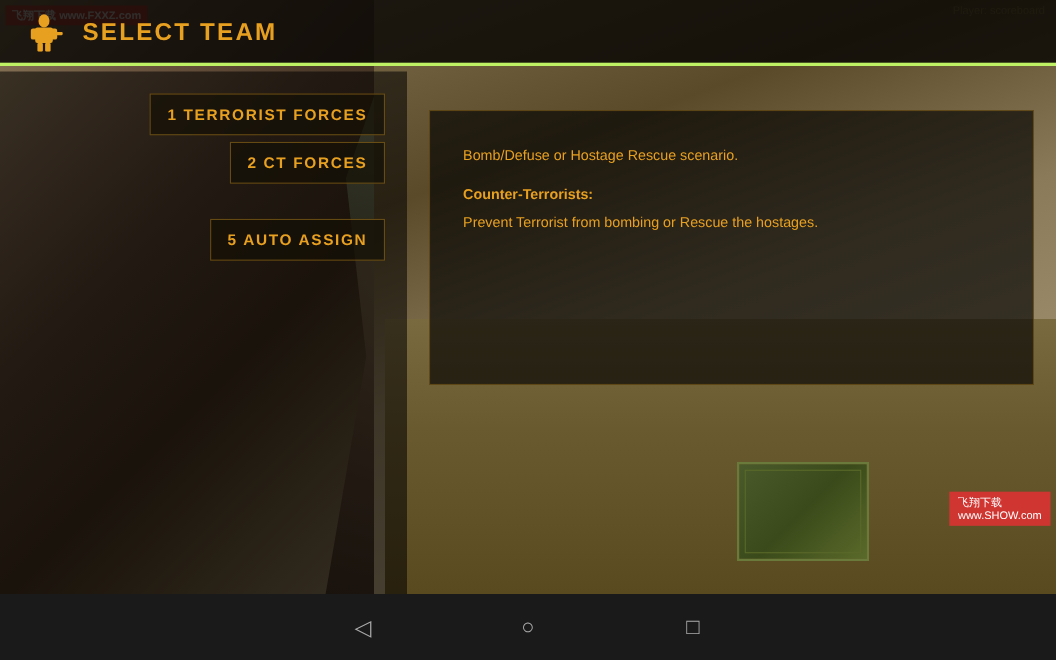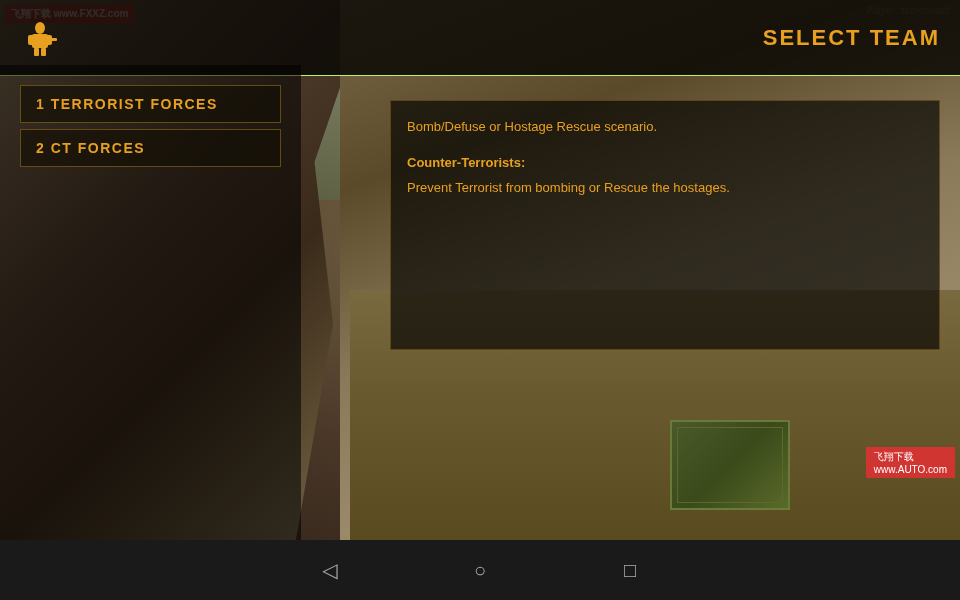--- a/index.html
+++ b/index.html
@@ -89,28 +89,27 @@
       inset: 5px;
       border: 1px solid #5a6a2a;
     }
 
     
     #top-bar {
       position: absolute;
       top: 0;
       left: 0;
       right: 0;
-      height: 76px;
+      height: 60px;
       background: rgba(10, 8, 5, 0.85);
-      border-bottom: 1px solid #bef264;
+      border-bottom: 3px solid #bef264;
       display: flex;
       align-items: center;
       padding: 0 20px;
       gap: 15px;
-      justify-content: space-between;
     }
 
     .player-icon {
       width: 40px;
       height: 40px;
       display: flex;
       align-items: center;
       justify-content: center;
     }
 
@@ -133,27 +132,28 @@
       right: 10px;
       color: rgba(200, 180, 100, 0.5);
       font-size: 10px;
     }
 
     
     #left-panel {
       position: absolute;
       top: 65px;
       left: 0;
-      width: 301px;
+      width: 370px;
       height: 475px;
       background: rgba(0, 0, 0, 0.55);
       padding: 20px 20px;
       display: flex;
       flex-direction: column;
       gap: 6px;
+      align-items: flex-end;
     }
 
     .menu-item {
       display: flex;
       align-items: center;
       padding: 10px 15px;
       border: 1px solid rgba(180, 130, 30, 0.5);
       background: rgba(20, 15, 5, 0.7);
       color: #e8a020;
       font-size: 14px;
@@ -176,21 +176,21 @@
 
     
     #right-panel {
       position: absolute;
       top: 100px;
       left: 390px;
       right: 20px;
       min-height: 250px;
       background: rgba(0, 0, 0, 0.65);
       border: 1px solid rgba(180, 130, 30, 0.4);
-      padding: 16px;
+      padding: 30px;
       color: #e8a020;
       font-size: 13px;
       line-height: 1.6;
     }
 
     .desc-title {
       font-weight: bold;
       margin-bottom: 4px;
     }
 
@@ -282,20 +282,23 @@
   <div id="left-panel">
     <div class="menu-item">
       <span>1 TERRORIST FORCES</span>
     </div>
     <div class="menu-item">
       <span>2 CT FORCES</span>
     </div>
 
     <div class="spacer"></div>
 
+    <div class="menu-item">
+      <span>5 AUTO ASSIGN</span>
+    </div>
 
     <div class="spacer"></div>
 
 
     <div style="flex:1;"></div>
 
   </div>
 
   <div id="right-panel">
     <div class="desc-para">Bomb/Defuse or Hostage Rescue scenario.</div>
@@ -303,21 +306,21 @@
       <div class="desc-title">Counter-Terrorists:</div>
       <div>Prevent Terrorist from bombing or Rescue the hostages.</div>
     </div>
     <div class="desc-para">
     </div>
   </div>
 
   <div class="brand-right">
     <div class="brand-right-inner">
       <div>飞翔下载</div>
-      <div>www.AUTO.com</div>
+      <div>www.SHOW.com</div>
     </div>
   </div>
 </div>
 
 <div id="android-nav">
   <div class="nav-btn">◁</div>
   <div class="nav-btn">○</div>
   <div class="nav-btn">□</div>
 </div>
 

